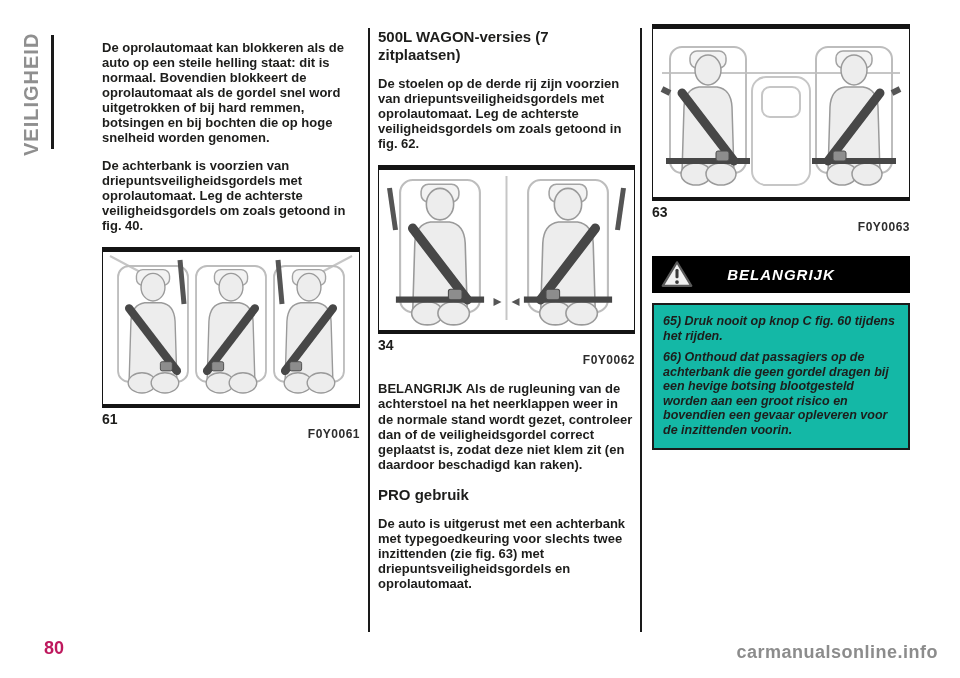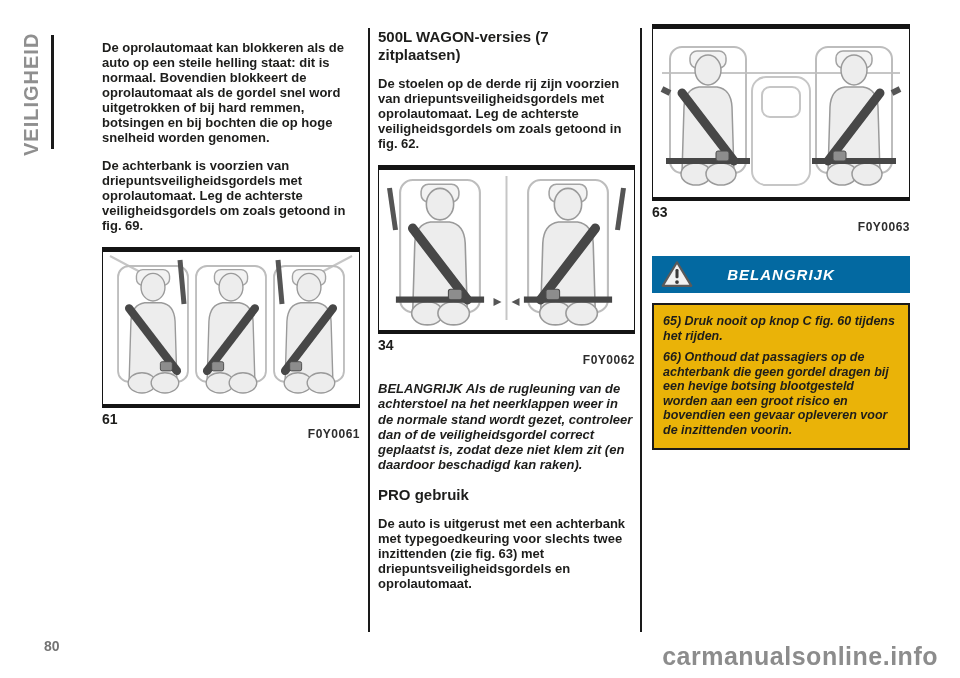--- a/index.html
+++ b/index.html
@@ -7,23 +7,23 @@
     position:relative;width:960px;height:678px;background:#ffffff;overflow:hidden;
     font-family:"Liberation Sans","DejaVu Sans",sans-serif;color:#1d1d1b;
   }
   
   .side-label{
     position:absolute;left:20px;top:36px;height:120px;
     writing-mode:vertical-rl;transform:rotate(180deg);
     font-size:20px;font-weight:bold;letter-spacing:1px;color:#8f8f8f;
   }
   .side-rule{position:absolute;left:51px;top:35px;width:3px;height:114px;background:#1a1a1a;}
-  .page-number{position:absolute;left:44px;top:638px;font-size:14px;font-weight:bold;color:#737373;}
+  .page-number{position:absolute;left:44px;top:638px;font-size:18px;font-weight:bold;color:#be185d;}
   .watermark{
-    position:absolute;right:22px;top:642px;font-size:25px;font-weight:bold;color:#8c8c8c;
+    position:absolute;right:22px;top:642px;font-size:18px;font-weight:bold;color:#8c8c8c;
     text-decoration:none;letter-spacing:0.5px;
   }
   .divider{position:absolute;top:28px;width:2px;height:604px;background:#1a1a1a;}
   .divider.d1{left:368px;}
   .divider.d2{left:640px;}
 
   .col{position:absolute;width:258px;}
   .col1{left:102px;top:28px;}
   .col2{left:378px;top:28px;width:257px;}
   .col3{left:652px;top:24px;}
@@ -39,30 +39,30 @@
     background:#ffffff;
   }
   .figure-frame svg{display:block;}
   .figure-caption{
     display:flex;justify-content:space-between;align-items:flex-start;
     margin-top:3px;
   }
   .fig-num{font-size:14px;font-weight:bold;color:#1d1d1b;}
   .fig-code{font-size:12px;font-weight:bold;color:#2d2d2d;letter-spacing:0.5px;margin-top:16px;}
 
-  .important-para{font-size:13px;line-height:1.16;font-weight:bold;margin-top:14px;font-style:italic;}
+  .important-para{font-size:13px;line-height:1.16;font-weight:bold;margin-top:14px;}
 
   .warn-header{
-    position:relative;margin-top:22px;height:37px;background:#0369a1;
+    position:relative;margin-top:22px;height:37px;background:#000000;
     display:flex;align-items:center;justify-content:center;
   }
   .warn-header .tri{position:absolute;left:9px;top:4px;}
   .warn-title{font-size:15px;font-weight:bold;font-style:italic;color:#ffffff;letter-spacing:1px;}
   .warn-box{
-    margin-top:10px;border:2.5px solid #1a1a1a;padding:9px 9px 11px 9px;background:#eab308;
+    margin-top:10px;border:2.5px solid #1a1a1a;padding:9px 9px 11px 9px;background:#14b8a6;
   }
   .warn-item{font-size:12.5px;line-height:1.16;font-weight:bold;font-style:italic;color:#1d1d1b;margin:0 0 7px 0;}
   .warn-item:last-child{margin-bottom:0;}
 </style>
 </head>
 <body>
 
 <svg width="0" height="0" style="position:absolute" aria-hidden="true">
   <defs>
     <g id="seat-person">
@@ -90,21 +90,21 @@
 <div class="page">
 
   <div class="side-label">VEILIGHEID</div>
   <div class="side-rule"></div>
 
   <div class="divider d1"></div>
   <div class="divider d2"></div>
 
   <div class="col col1">
     <p class="para">De oprolautomaat kan blokkeren als de auto op een steile helling staat: dit is normaal. Bovendien blokkeert de oprolautomaat als de gordel snel word uitgetrokken of bij hard remmen, botsingen en bij bochten die op hoge snelheid worden genomen.</p>
-    <p class="para">De achterbank is voorzien van driepuntsveiligheidsgordels met oprolautomaat. Leg de achterste veiligheidsgordels om zoals getoond in fig. 69.</p>
+    <p class="para">De achterbank is voorzien van driepuntsveiligheidsgordels met oprolautomaat. Leg de achterste veiligheidsgordels om zoals getoond in fig. 40.</p>
 
     <div class="figure">
       <div class="figure-frame">
         <svg viewBox="0 0 250 152" width="256" height="152">
           <line x1="4" y1="4" x2="38" y2="22" stroke="#c6c6c6" stroke-width="2"></line>
           <line x1="246" y1="4" x2="212" y2="22" stroke="#c6c6c6" stroke-width="2"></line>
           <g transform="translate(1,14) scale(0.92)">
               <use href="#seat-person"></use>
               <use href="#belt-l"></use>
             </g>

